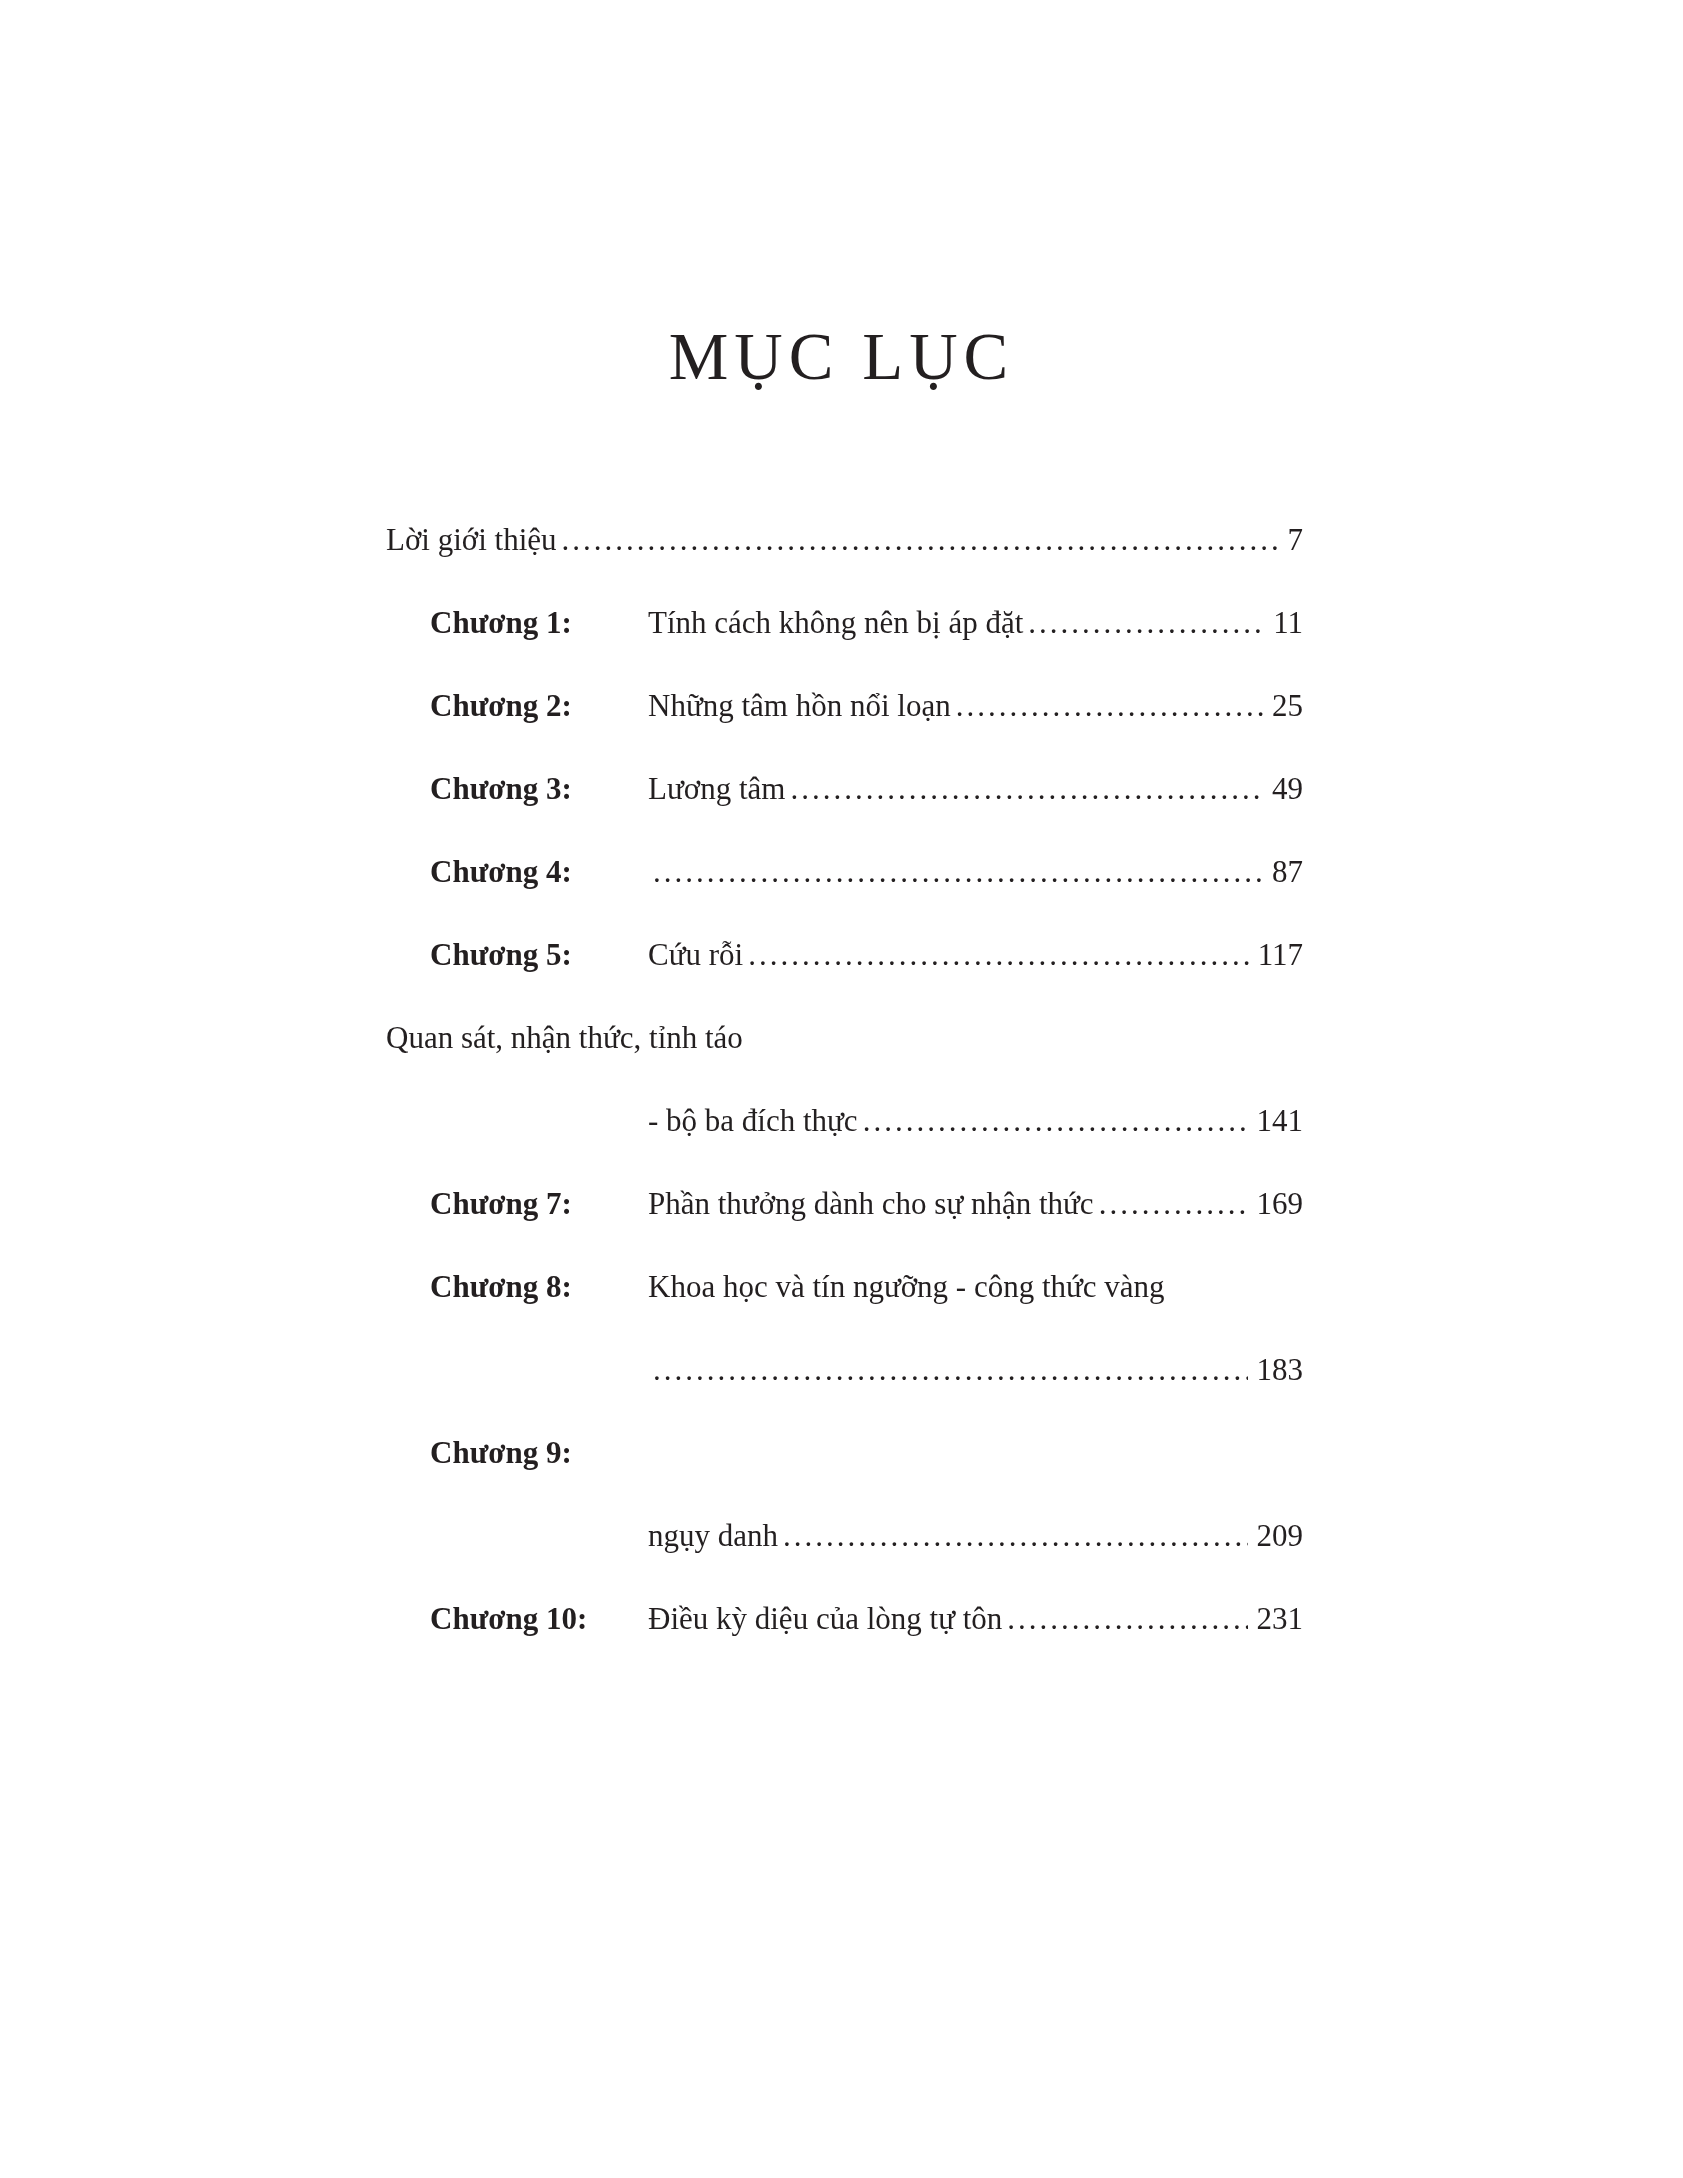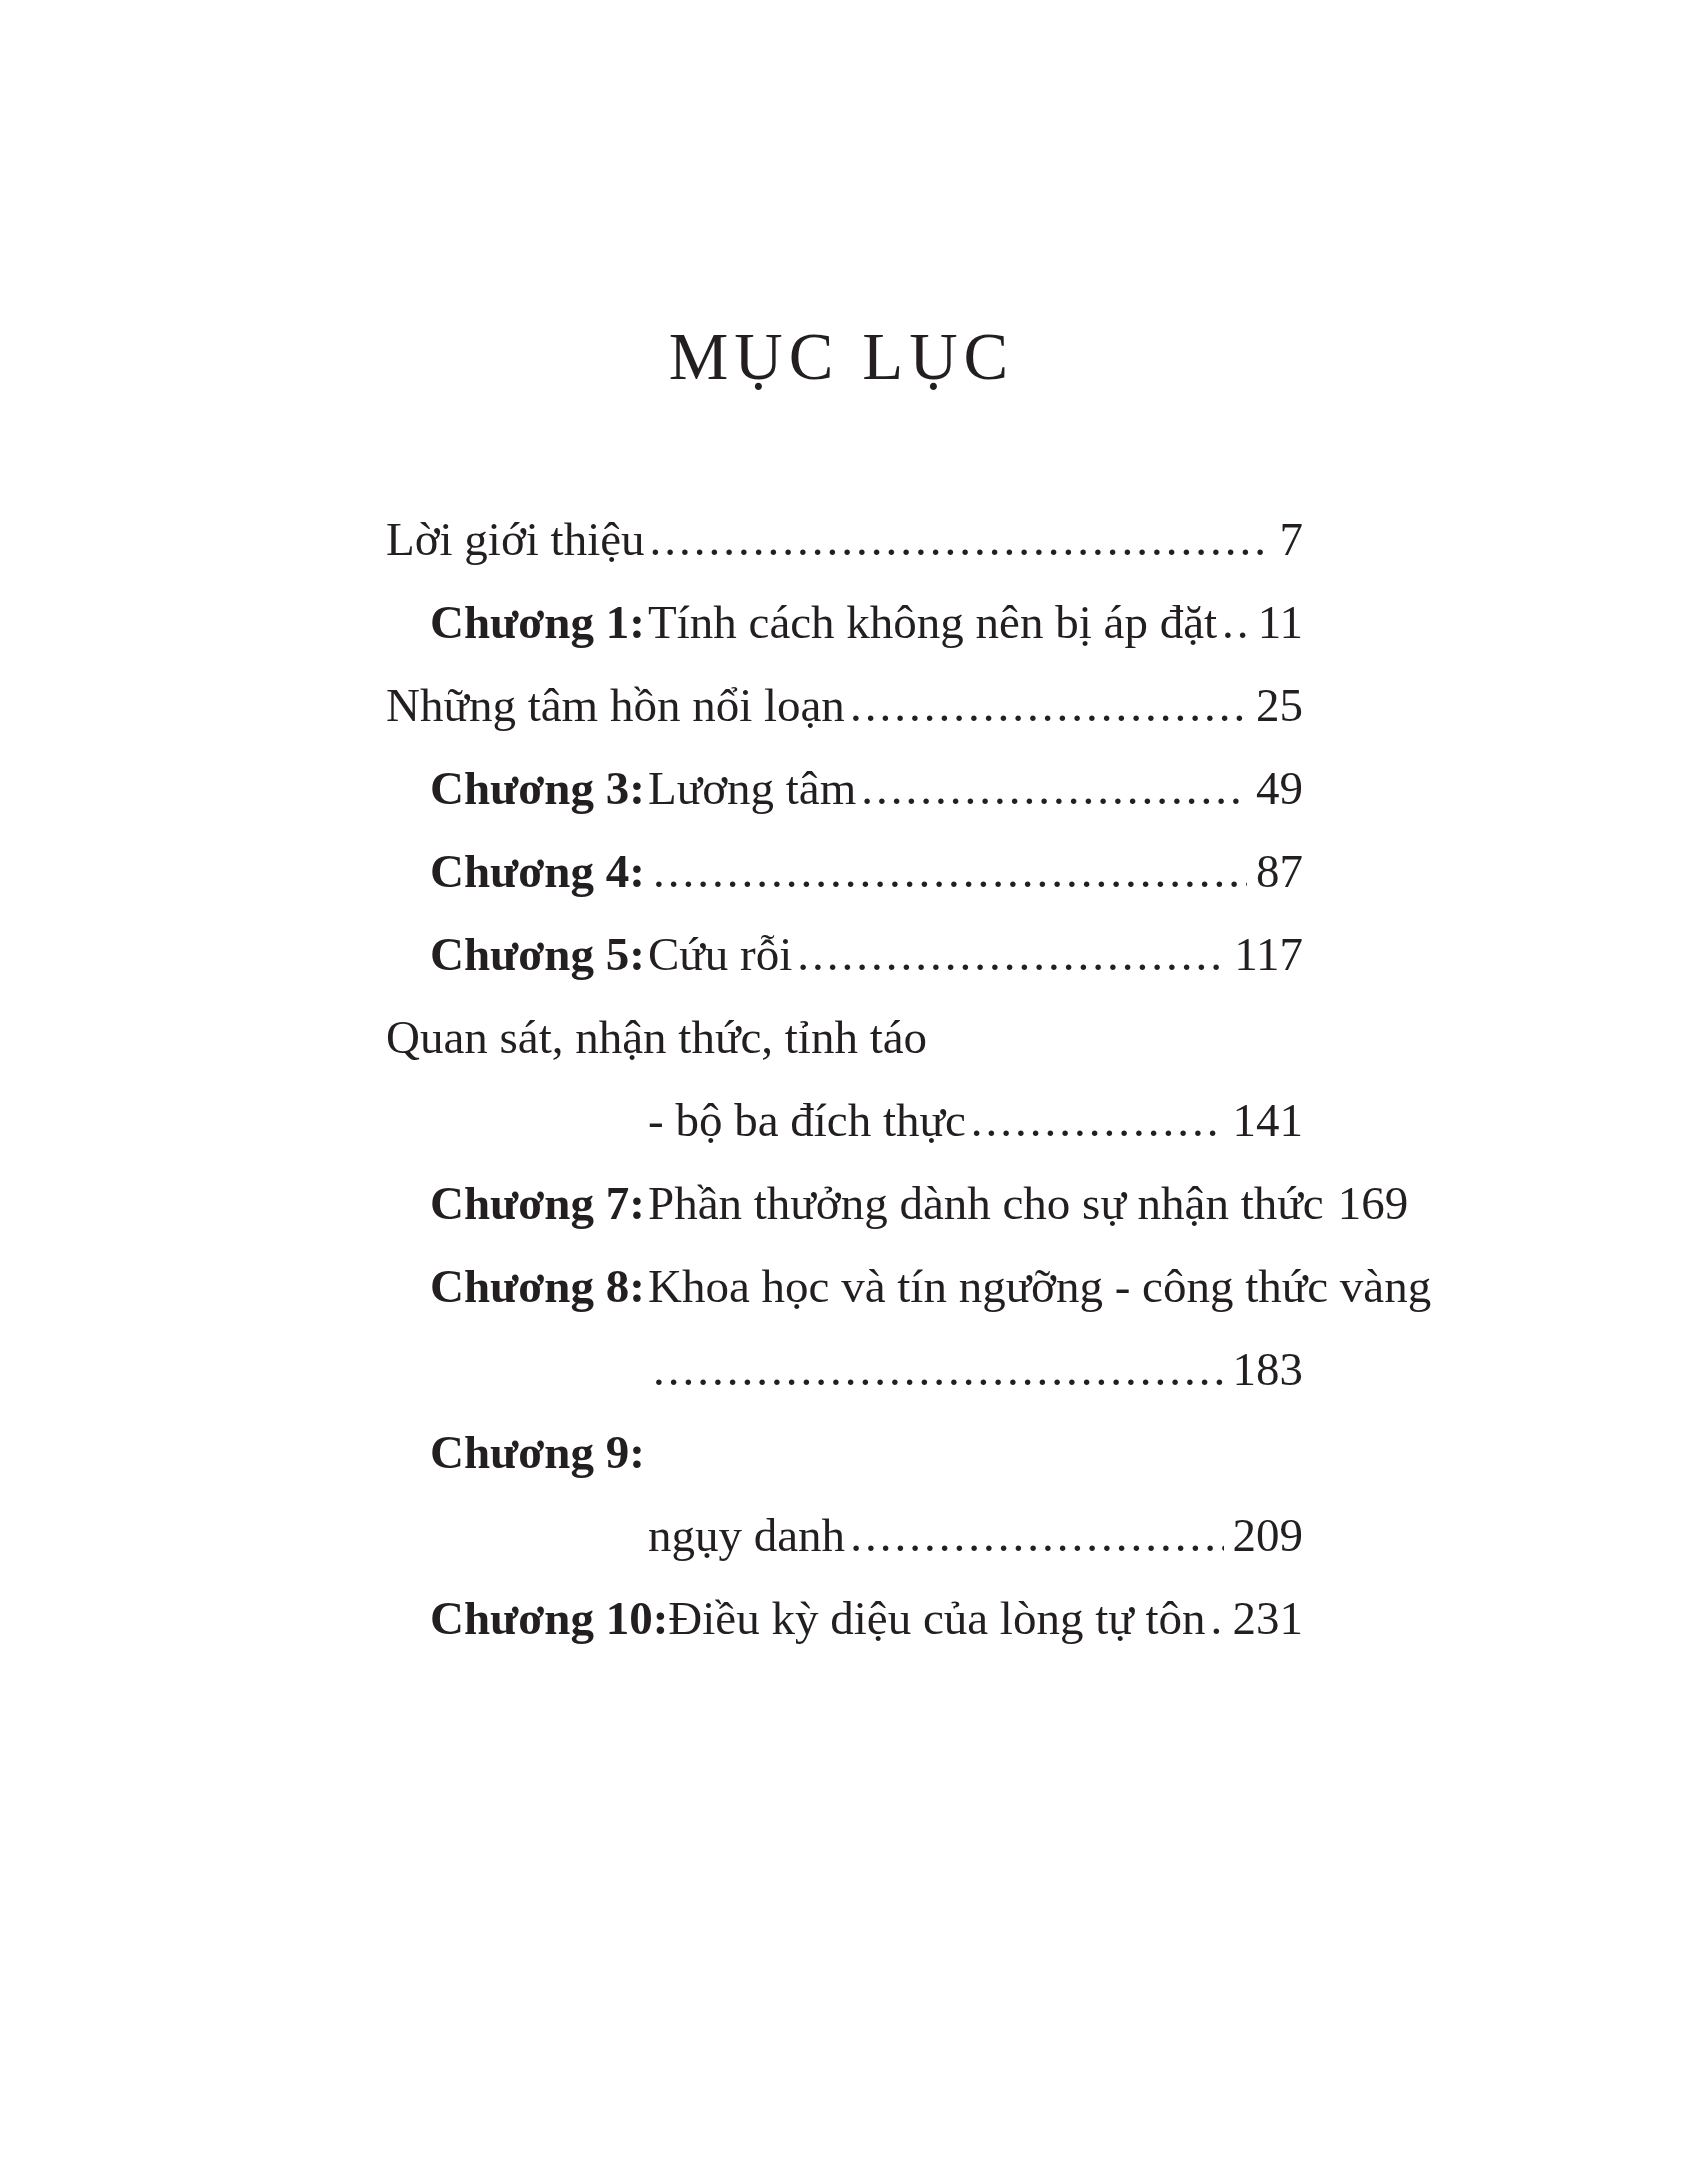--- a/index.html
+++ b/index.html
@@ -33,23 +33,22 @@
     position: absolute;
     left: 386px;
     top: 498px;
     width: 917px;
   }
   .toc-line {
     display: flex;
     align-items: baseline;
     height: 83px;
     line-height: 83px;
-    font-size: 47px;
+    font-size: 31px;
     white-space: nowrap;
-    justify-content: space-between;
   }
   .chapter-label {
     flex: 0 0 218px;
     font-weight: 700;
     overflow: visible;
     margin-left: 44px;
   }
   .entry-title {
     flex: 0 0 auto;
   }
@@ -77,20 +76,21 @@
         <span class="dot-leader" aria-hidden="true">............................................................................................................................................................................................................................</span>
         <span class="page-number">7</span>
       </div>
       <div class="toc-line">
         <span class="chapter-label">Chương 1:</span>
         <span class="entry-title">Tính cách không nên bị áp đặt</span>
         <span class="dot-leader" aria-hidden="true">............................................................................................................................................................................................................................</span>
         <span class="page-number">11</span>
       </div>
       <div class="toc-line">
+        <span class="chapter-label">Chương 2:</span>
         <span class="entry-title">Những tâm hồn nổi loạn</span>
         <span class="dot-leader" aria-hidden="true">............................................................................................................................................................................................................................</span>
         <span class="page-number">25</span>
       </div>
       <div class="toc-line">
         <span class="chapter-label">Chương 3:</span>
         <span class="entry-title">Lương tâm</span>
         <span class="dot-leader" aria-hidden="true">............................................................................................................................................................................................................................</span>
         <span class="page-number">49</span>
       </div>

